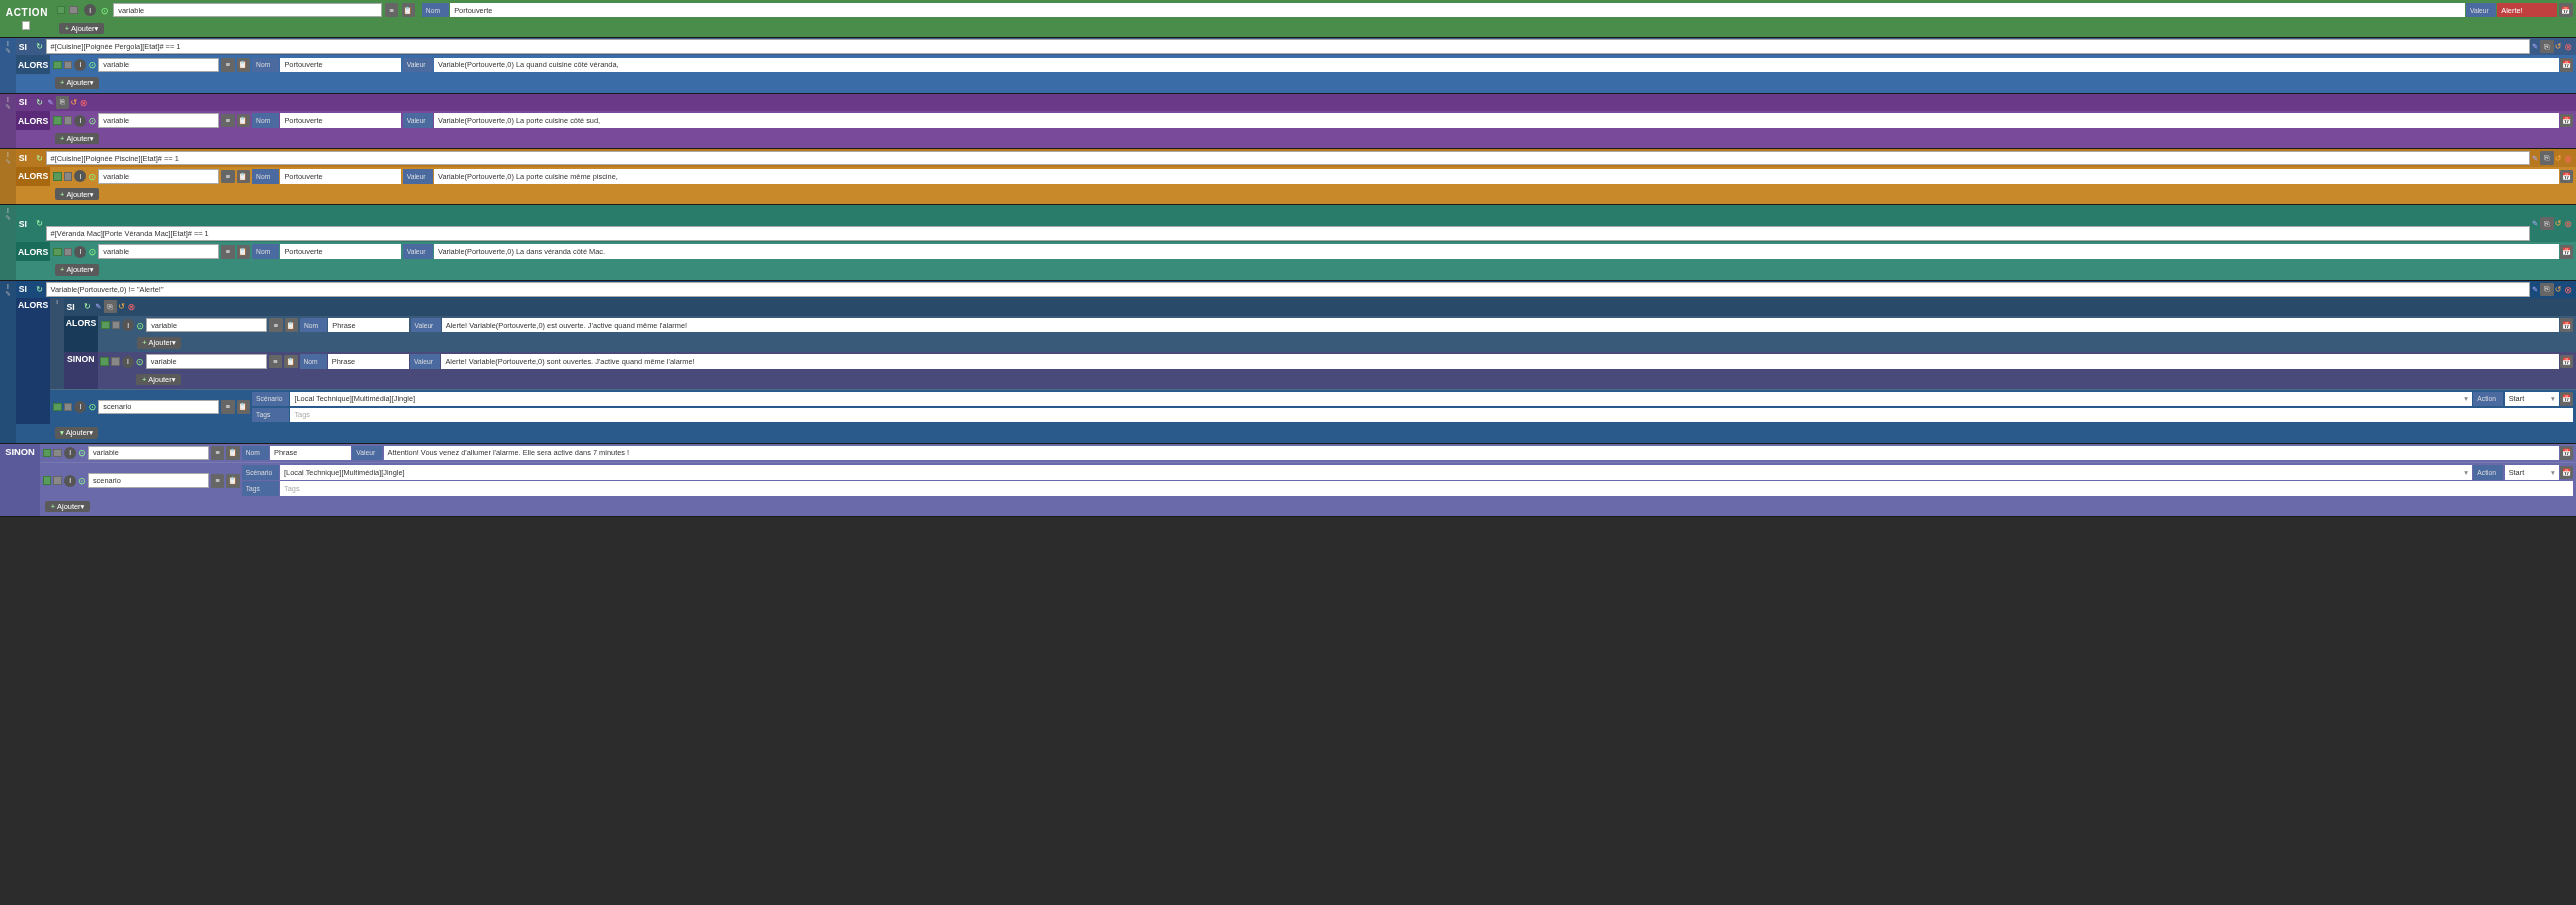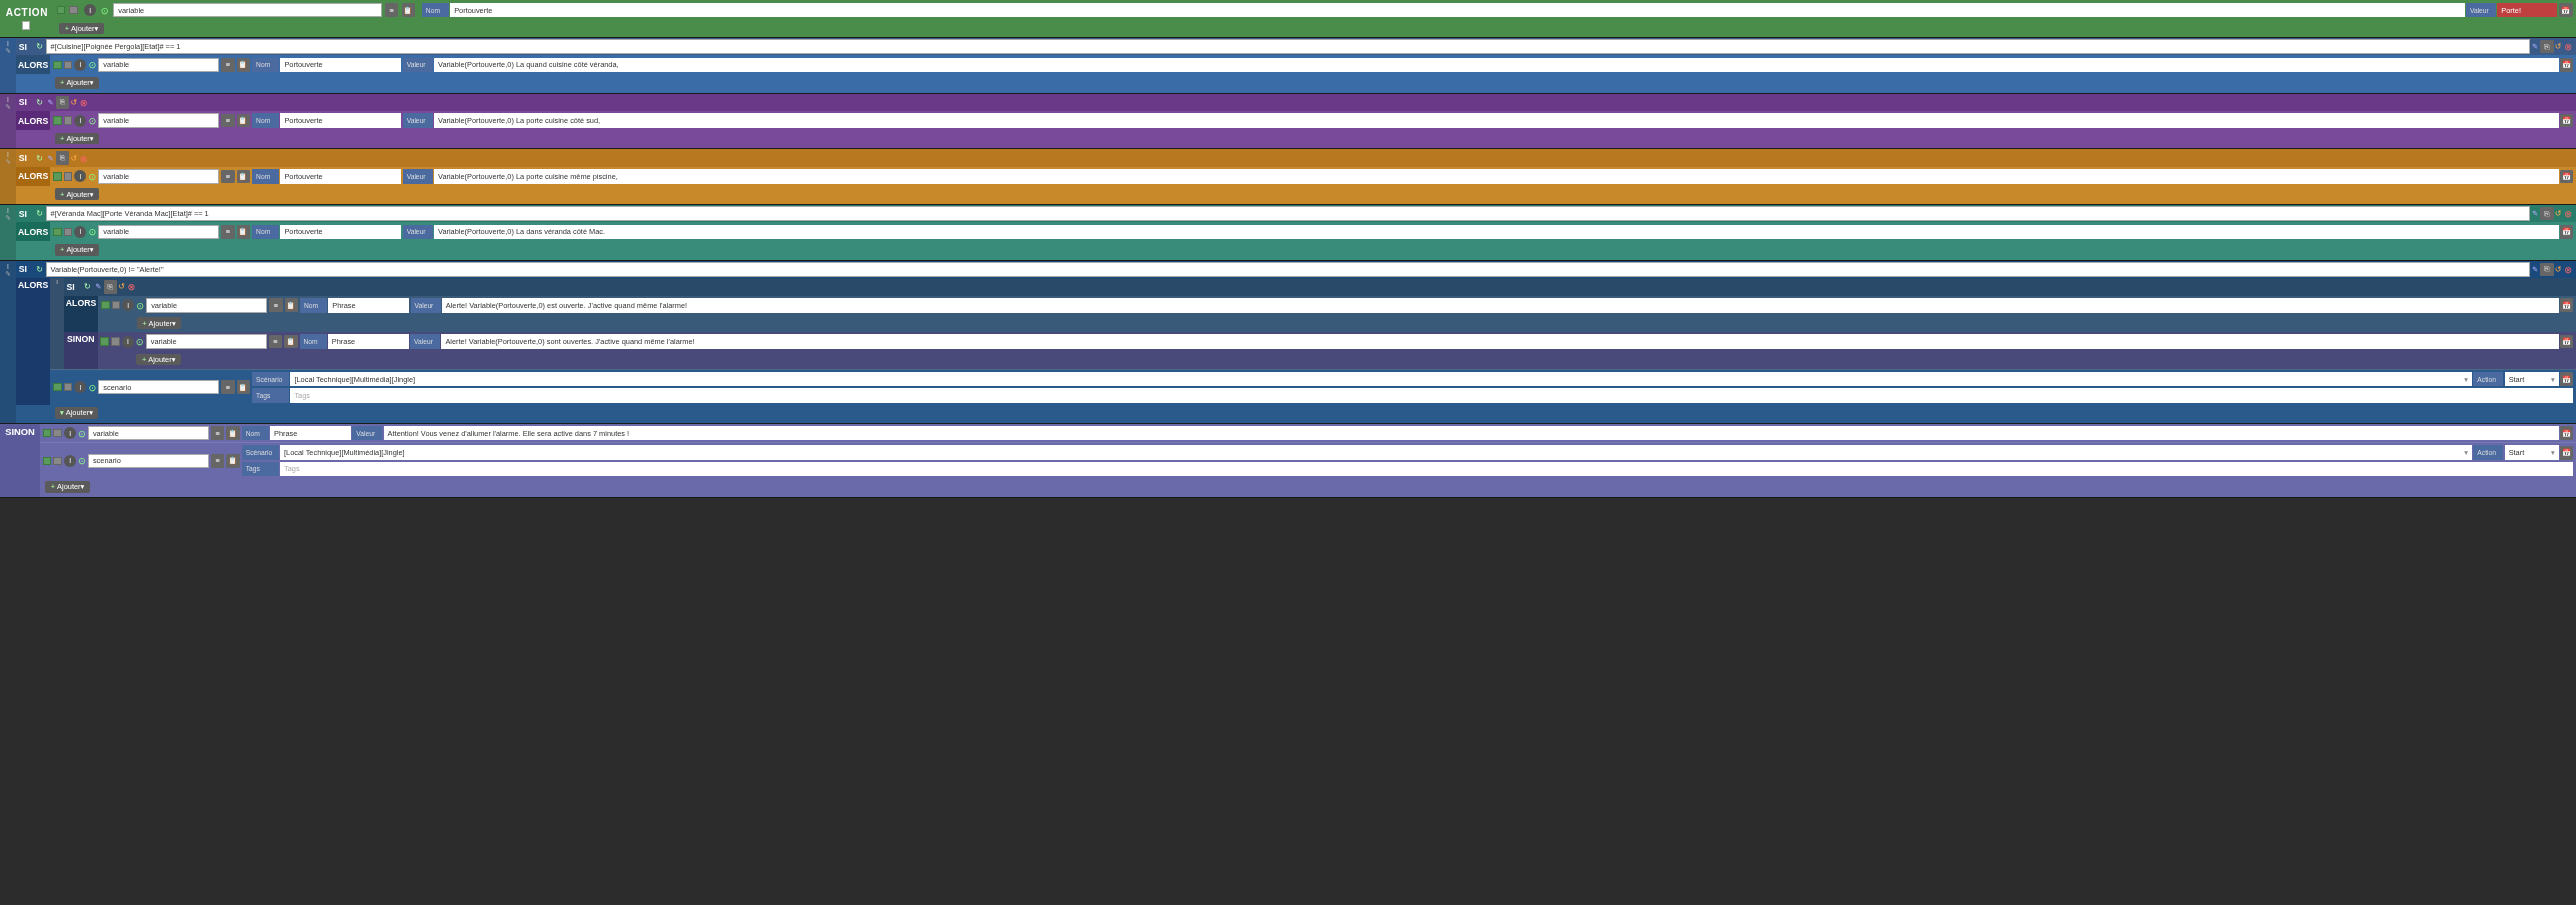--- a/index.html
+++ b/index.html
@@ -33,21 +33,21 @@
         <span style="color:#88ff88;font-size:9.4px;margin-right:2.7px;">⊙</span>
         <div style="background:#fff;color:#333;border:0.7px solid #aaa;padding:1.3px 4px;height:14.8px;display:flex;align-items:center;flex:1;max-width:269px;">
           <span>variable</span>
         </div>
         <span style="background:#666;border:none;color:#fff;width:13.4px;height:13.4px;display:inline-flex;align-items:center;justify-content:center;cursor:pointer;margin:0 0.7px;border-radius:1.3px;font-size:7.4px;">≡</span>
         <span style="background:#666;border:none;color:#fff;width:13.4px;height:13.4px;display:inline-flex;align-items:center;justify-content:center;cursor:pointer;margin:0 0.7px;border-radius:1.3px;font-size:7.4px;">📋</span>
         <div style="flex:1; display:flex; align-items:center; margin-left:4px; gap:1.3px;">
           <div style="display:flex;align-items:center;background:#4a6aa0;color:#ddd;padding:0 4px;height:14.8px;font-size:6.7px;min-width:27px;">Nom</div>
           <div style="flex:1;background:#fff;color:#333;height:14.8px;padding:0 4px;display:flex;align-items:center;">Portouverte</div>
           <div style="display:flex;align-items:center;background:#4a6aa0;color:#ddd;padding:0 4px;height:14.8px;font-size:6.7px;min-width:30px;">Valeur</div>
-          <div style="flex:0 0 60px;background:#c04040;color:#fff;height:14.8px;padding:0 4px;display:flex;align-items:center;">Porte!</div>
+          <div style="flex:0 0 60px;background:#c04040;color:#fff;height:14.8px;padding:0 4px;display:flex;align-items:center;">Alerte!</div>
           <span style="background:#666;border:none;color:#fff;width:13.4px;height:13.4px;display:inline-flex;align-items:center;justify-content:center;cursor:pointer;margin:0 0.7px;border-radius:1.3px;font-size:7.4px;">📅</span>
         </div>
       </div>
       <div style="padding:1.3px 2.7px;">
         <button class="add-btn"><span class="plus">+</span><span>Ajouter</span> ▾</button>
       </div>
     </div>
   </div>
 
   <div class="block" style="background:#3a6ca8;">
@@ -152,20 +152,23 @@
   <div class="block" style="background:#c8892a;">
     <div style="display:flex;align-items:stretch;">
       <div style="display:flex;flex-direction:column;justify-content:flex-start;align-items:center;min-width:16px;padding:2px 1.3px;background:rgba(0,0,0,0.15);">
         <span style="font-size:6.7px;color:#ccc;">I</span>
         <span style="font-size:6.7px;color:#aaa;cursor:pointer;">✎</span>
       </div>
       <div style="flex:1;">
         <div style="display:flex;align-items:center;background:#b87820;padding:1.3px 2.7px;min-height:17.5px;">
           <span style="font-weight:bold;font-size:8.7px;min-width:14.8px;">SI</span>
           <span style="color:#aaffaa;font-size:8px;margin:0 2.7px;cursor:pointer;">↻</span>
+          <div style="flex:1;background:#fff;color:#333;border:0.7px solid #aaa;padding:1.3px 4px;height:14.8px;display:flex;align-items:center;">
+            <span>#[Cuisine][Poignée Piscine][Etat]# == 1</span>
+          </div>
           <span style="color:#aaaaff;font-size:7.4px;margin:0 2px;cursor:pointer;">✎</span>
           <span style="background:#666;color:#fff;width:13.4px;height:13.4px;display:inline-flex;align-items:center;justify-content:center;cursor:pointer;border-radius:1.3px;font-size:6.7px;">⎘</span>
           <span style="color:#ffaa44;font-size:8px;margin:0 1.3px;cursor:pointer;">↺</span>
           <span style="color:#ff6666;font-size:9.4px;margin:0 1.3px;cursor:pointer;">⊗</span>
         </div>
         <div style="display:flex;align-items:stretch;">
           <div style="min-width:34px;background:#a86810;display:flex;flex-direction:column;justify-content:center;align-items:center;padding:2px;">
             <span style="font-weight:bold;font-size:8.7px;">ALORS</span>
           </div>
           <div style="flex:1;">
@@ -199,21 +202,21 @@
   <div class="block" style="background:#3a8c7a;">
     <div style="display:flex;align-items:stretch;">
       <div style="display:flex;flex-direction:column;justify-content:flex-start;align-items:center;min-width:16px;padding:2px 1.3px;background:rgba(0,0,0,0.15);">
         <span style="font-size:6.7px;color:#ccc;">I</span>
         <span style="font-size:6.7px;color:#aaa;cursor:pointer;">✎</span>
       </div>
       <div style="flex:1;">
         <div style="display:flex;align-items:center;background:#2a7c6a;padding:1.3px 2.7px;min-height:17.5px;">
           <span style="font-weight:bold;font-size:8.7px;min-width:14.8px;">SI</span>
           <span style="color:#aaffaa;font-size:8px;margin:0 2.7px;cursor:pointer;">↻</span>
-          <div style="flex:1;background:#fff;color:#333;border:0.7px solid #aaa;padding:1.3px 4px;height:14.8px;display:flex;align-items:center;">
+          <div style="flex:1;background:#fff;color:#333;border:0.7px solid #aaa;padding:1.3px 4px;height:14.8px;display:flex;align-items:center;margin-top:20px;">
             <span>#[Véranda Mac][Porte Véranda Mac][Etat]# == 1</span>
           </div>
           <span style="color:#aaaaff;font-size:7.4px;margin:0 2px;cursor:pointer;">✎</span>
           <span style="background:#666;color:#fff;width:13.4px;height:13.4px;display:inline-flex;align-items:center;justify-content:center;cursor:pointer;border-radius:1.3px;font-size:6.7px;">⎘</span>
           <span style="color:#ffaa44;font-size:8px;margin:0 1.3px;cursor:pointer;">↺</span>
           <span style="color:#ff6666;font-size:9.4px;margin:0 1.3px;cursor:pointer;">⊗</span>
         </div>
         <div style="display:flex;align-items:stretch;">
           <div style="min-width:34px;background:#1a6c5a;display:flex;flex-direction:column;justify-content:center;align-items:center;padding:2px;">
             <span style="font-weight:bold;font-size:8.7px;">ALORS</span>

